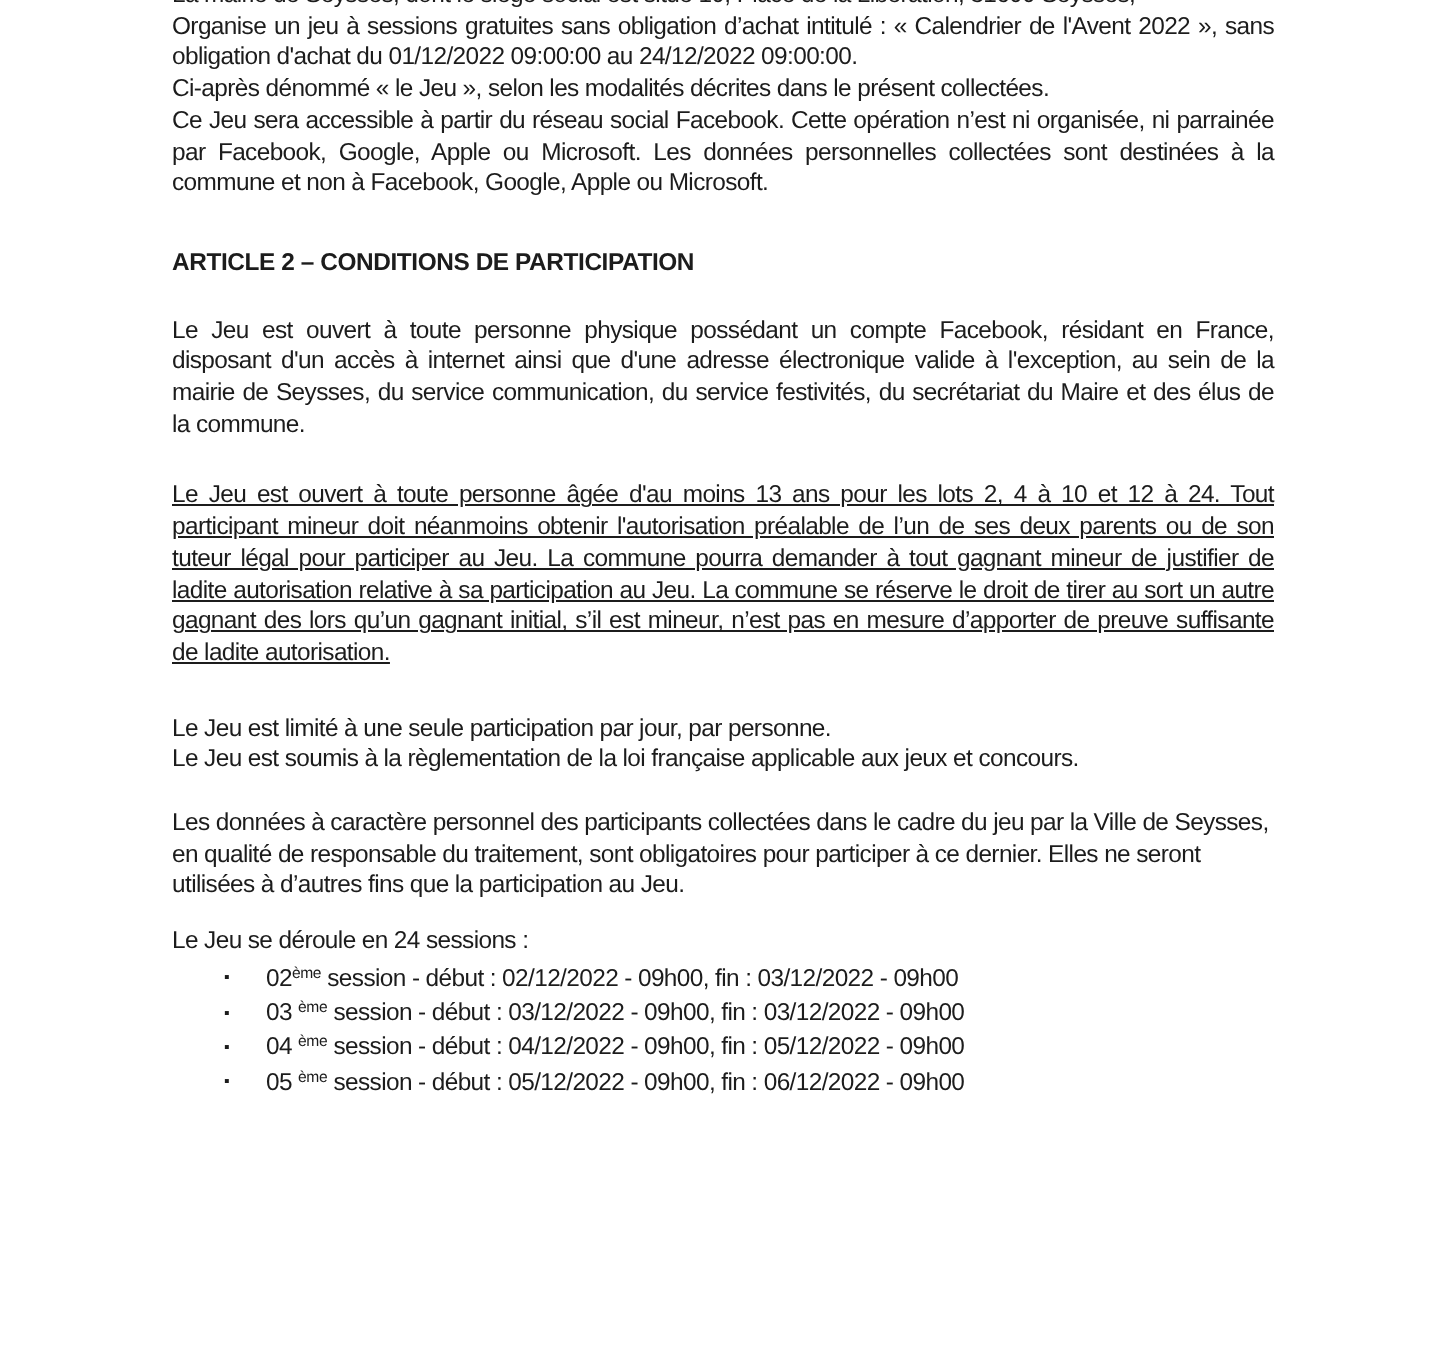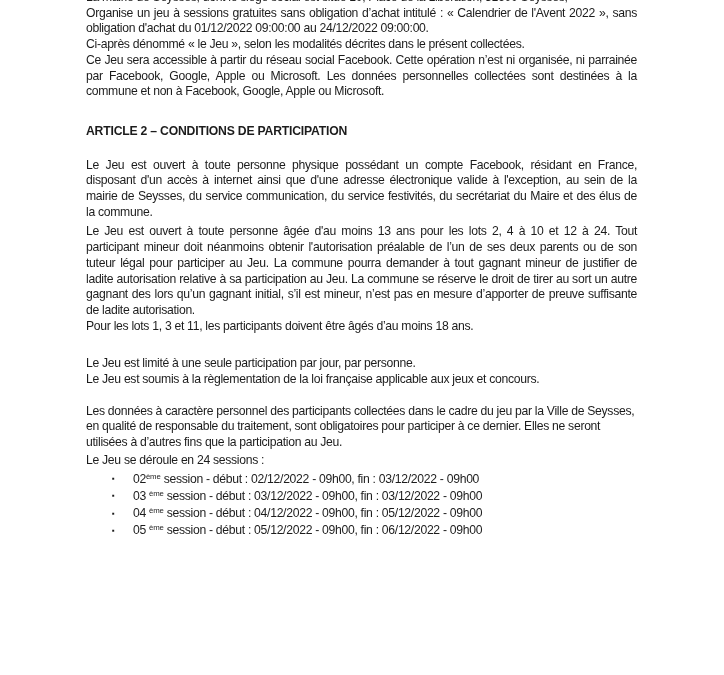--- a/index.html
+++ b/index.html
@@ -19,24 +19,24 @@
     letter-spacing: -0.3px;
     font-weight: normal;
     text-align: left;
   }
   .justify { text-align: justify; }
   .heading { font-weight: bold; letter-spacing: -0.2px; }
   .clipped { margin-top: -10px; white-space: nowrap; }
   .mt33 { margin-top: 24px; }
   .mt26 { margin-top: 26px; }
   .mt22 { margin-top: 22px; }
-  .mt20 { margin-top: 4px; }
+  .mt20 { margin-top: 20px; text-decoration: underline; }
   .mt18 { margin-top: 18px; }
   .mt16 { margin-top: 16px; }
-  .mt2  { margin-top: 2px; }
+  .mt2  { margin-top: 12px; }
   ul.sessions {
     list-style: none;
     margin: 2px 0 0 0;
     padding: 0 0 0 26px;
   }
   ul.sessions li {
     font-size: 12.2px;
     line-height: 16.8px;
     letter-spacing: -0.3px;
     white-space: nowrap;
@@ -60,21 +60,20 @@
 <div class="content">
 
   <p class="clipped">La mairie de Seysses, dont le siège social est situé 10, Place de la Libération, 31600 Seysses,</p>
   <p class="justify">Organise un jeu à sessions gratuites sans obligation d’achat intitulé : « Calendrier de l'Avent 2022 », sans obligation d'achat du 01/12/2022 09:00:00 au 24/12/2022 09:00:00.</p>
   <p>Ci-après dénommé « le Jeu », selon les modalités décrites dans le présent collectées.</p>
   <p class="justify">Ce Jeu sera accessible à partir du réseau social Facebook. Cette opération n’est ni organisée, ni parrainée par Facebook, Google, Apple ou Microsoft. Les données personnelles collectées sont destinées à la commune et non à Facebook, Google, Apple ou Microsoft.</p>
 
   <h2 class="heading mt33">ARTICLE 2 – CONDITIONS DE PARTICIPATION</h2>
   <p class="justify mt18">Le Jeu est ouvert à toute personne physique possédant un compte Facebook, résidant en France, disposant d'un accès à internet ainsi que d'une adresse électronique valide à l'exception, au sein de la mairie de Seysses, du service communication, du service festivités, du secrétariat du Maire et des élus de la commune.</p>
   <p class="justify mt20">Le Jeu est ouvert à toute personne âgée d'au moins 13 ans pour les lots 2, 4 à 10 et 12 à 24. Tout participant mineur doit néanmoins obtenir l'autorisation préalable de l’un de ses deux parents ou de son tuteur légal pour participer au Jeu. La commune pourra demander à tout gagnant mineur de justifier de ladite autorisation relative à sa participation au Jeu. La commune se réserve le droit de tirer au sort un autre gagnant des lors qu’un gagnant initial, s’il est mineur, n’est pas en mesure d’apporter de preuve suffisante de ladite autorisation.</p>
-  <p>Pour les lots 1, 3 et 11, les participants doivent être âgés d’au moins 18 ans.</p>
   <p class="mt22">Le Jeu est limité à une seule participation par jour, par personne.</p>
   <p>Le Jeu est soumis à la règlementation de la loi française applicable aux jeux et concours.</p>
   <p class="mt16">Les données à caractère personnel des participants collectées dans le cadre du jeu par la Ville de Seysses, en qualité de responsable du traitement, sont obligatoires pour participer à ce dernier. Elles ne seront utilisées à d’autres fins que la participation au Jeu.</p>
 
   <p class="mt2">Le Jeu se déroule en 24 sessions :</p>
 
   <ul class="sessions">
     <li><span class="bullet">▪</span><span>02</span><sup class="sord">ème</sup><span> session - début : 02/12/2022 - 09h00, fin : 03/12/2022 - 09h00</span></li>
     <li><span class="bullet">▪</span><span>03 </span><sup class="sord">ème</sup><span> session - début : 03/12/2022 - 09h00, fin : 03/12/2022 - 09h00</span></li>
     <li><span class="bullet">▪</span><span>04 </span><sup class="sord">ème</sup><span> session - début : 04/12/2022 - 09h00, fin : 05/12/2022 - 09h00</span></li>

